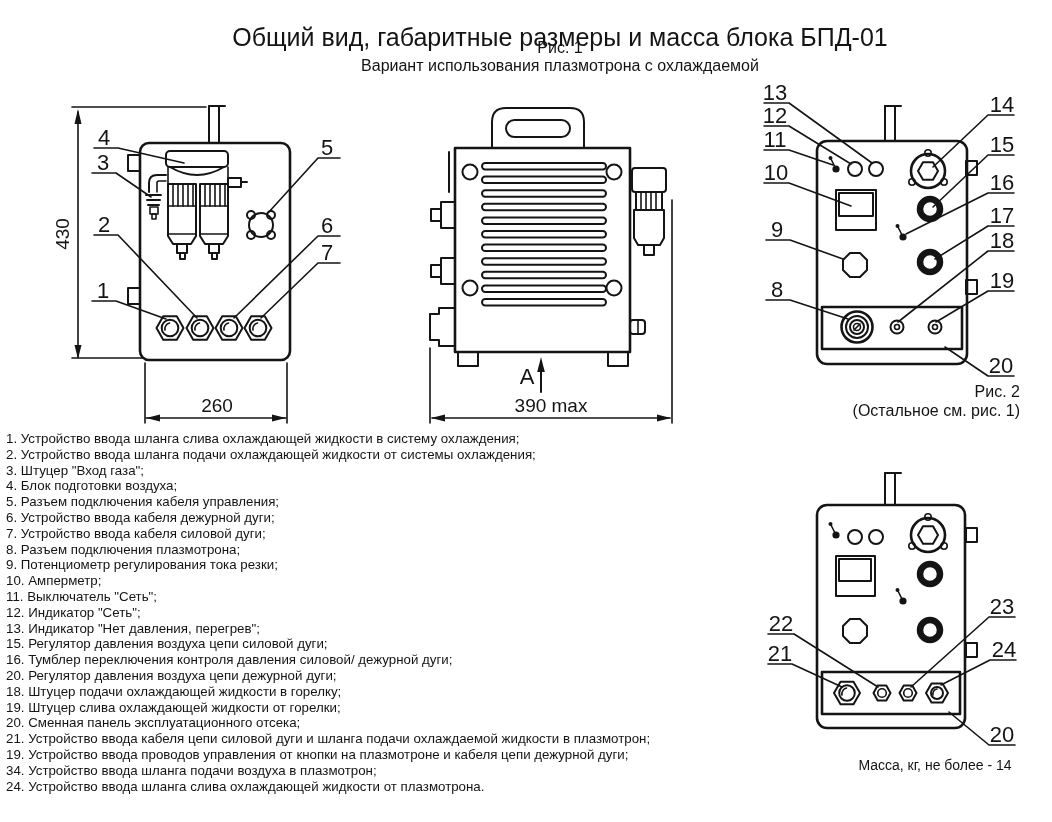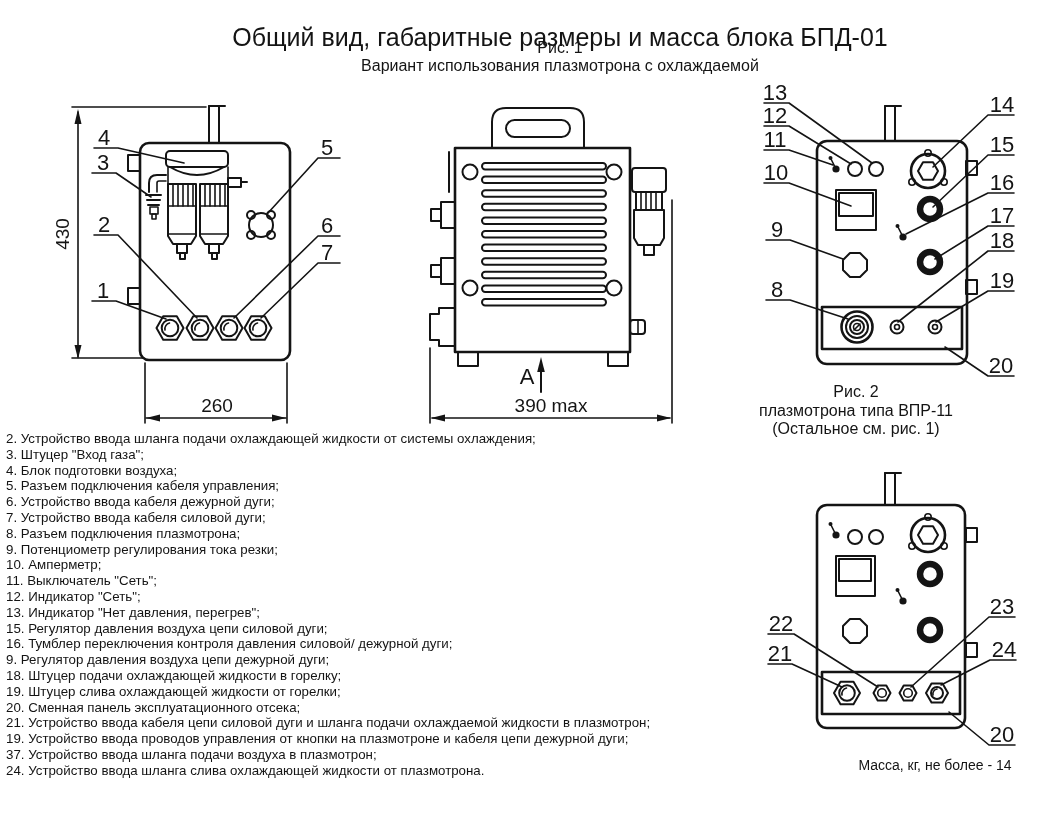--- a/index.html
+++ b/index.html
@@ -15,21 +15,21 @@
   .fig1-cap {
     position:absolute; top:39px; left:68px; right:0; text-align:center;
     font-size:16px; line-height:18px;
   }
   .fig-label { }
   .legend {
     position:absolute; left:6px; top:431px; font-size:13.3px; line-height:15.8px;
     white-space:nowrap;
   }
   .fig2-cap {
-    position:absolute; left:736px; top:383px; width:240px; text-align:center;
+    position:absolute; left:780px; top:383px; width:240px; text-align:right;
     font-size:16px; line-height:18.6px;
   }
   .mass-note {
     position:absolute; left:820px; top:757px; width:230px; text-align:center;
     font-size:14px; white-space:nowrap;
   }
   
   .s2  { fill:none; stroke:#141414; stroke-width:2;   stroke-linecap:round; stroke-linejoin:round; }
   .s15 { fill:none; stroke:#141414; stroke-width:1.6; stroke-linecap:round; stroke-linejoin:round; }
   .s25 { fill:none; stroke:#141414; stroke-width:2.6; stroke-linecap:round; stroke-linejoin:round; }
@@ -361,45 +361,45 @@
   </svg>
 
   <div class="title">Общий вид, габаритные размеры и масса блока БПД-01</div>
 
   <div class="fig1-cap">
     <div><span class="fig-label">Рис. 1</span></div>
     <div>Вариант использования плазмотрона с охлаждаемой</div>
   </div>
 
   <div class="legend">
+    <div class="legend-item">1. Устройство ввода шланга слива охлаждающей жидкости в систему охлаждения;</div>
     <div class="legend-item">2. Устройство ввода шланга подачи охлаждающей жидкости от системы охлаждения;</div>
     <div class="legend-item">3. Штуцер "Вход газа";</div>
     <div class="legend-item">4. Блок подготовки воздуха;</div>
     <div class="legend-item">5. Разъем подключения кабеля управления;</div>
     <div class="legend-item">6. Устройство ввода кабеля дежурной дуги;</div>
     <div class="legend-item">7. Устройство ввода кабеля силовой дуги;</div>
     <div class="legend-item">8. Разъем подключения плазмотрона;</div>
     <div class="legend-item">9. Потенциометр регулирования тока резки;</div>
     <div class="legend-item">10. Амперметр;</div>
     <div class="legend-item">11. Выключатель "Сеть";</div>
     <div class="legend-item">12. Индикатор "Сеть";</div>
     <div class="legend-item">13. Индикатор "Нет давления, перегрев";</div>
     <div class="legend-item">15. Регулятор давления воздуха цепи силовой дуги;</div>
     <div class="legend-item">16. Тумблер переключения контроля давления силовой/ дежурной дуги;</div>
-    <div class="legend-item">9. Регулятор давления воздуха цепи дежурной дуги;</div>
+    <div class="legend-item">20. Регулятор давления воздуха цепи дежурной дуги;</div>
     <div class="legend-item">18. Штуцер подачи охлаждающей жидкости в горелку;</div>
     <div class="legend-item">19. Штуцер слива охлаждающей жидкости от горелки;</div>
     <div class="legend-item">20. Сменная панель эксплуатационного отсека;</div>
     <div class="legend-item">21. Устройство ввода кабеля цепи силовой дуги и шланга подачи охлаждаемой жидкости в плазмотрон;</div>
     <div class="legend-item">19. Устройство ввода проводов управления от кнопки на плазмотроне и кабеля цепи дежурной дуги;</div>
-    <div class="legend-item">37. Устройство ввода шланга подачи воздуха в плазмотрон;</div>
+    <div class="legend-item">34. Устройство ввода шланга подачи воздуха в плазмотрон;</div>
     <div class="legend-item">24. Устройство ввода шланга слива охлаждающей жидкости от плазмотрона.</div>
   </div>
 
   <div class="fig2-cap">
     <div><span class="fig-label">Рис. 2</span></div>
-    <div>плазмотрона типа ВПР-11</div>
     <div>(Остальное см. рис. 1)</div>
   </div>
 
   <div class="mass-note">Масса, кг, не более - 14</div>
 
 </div>
 
 </body></html>

